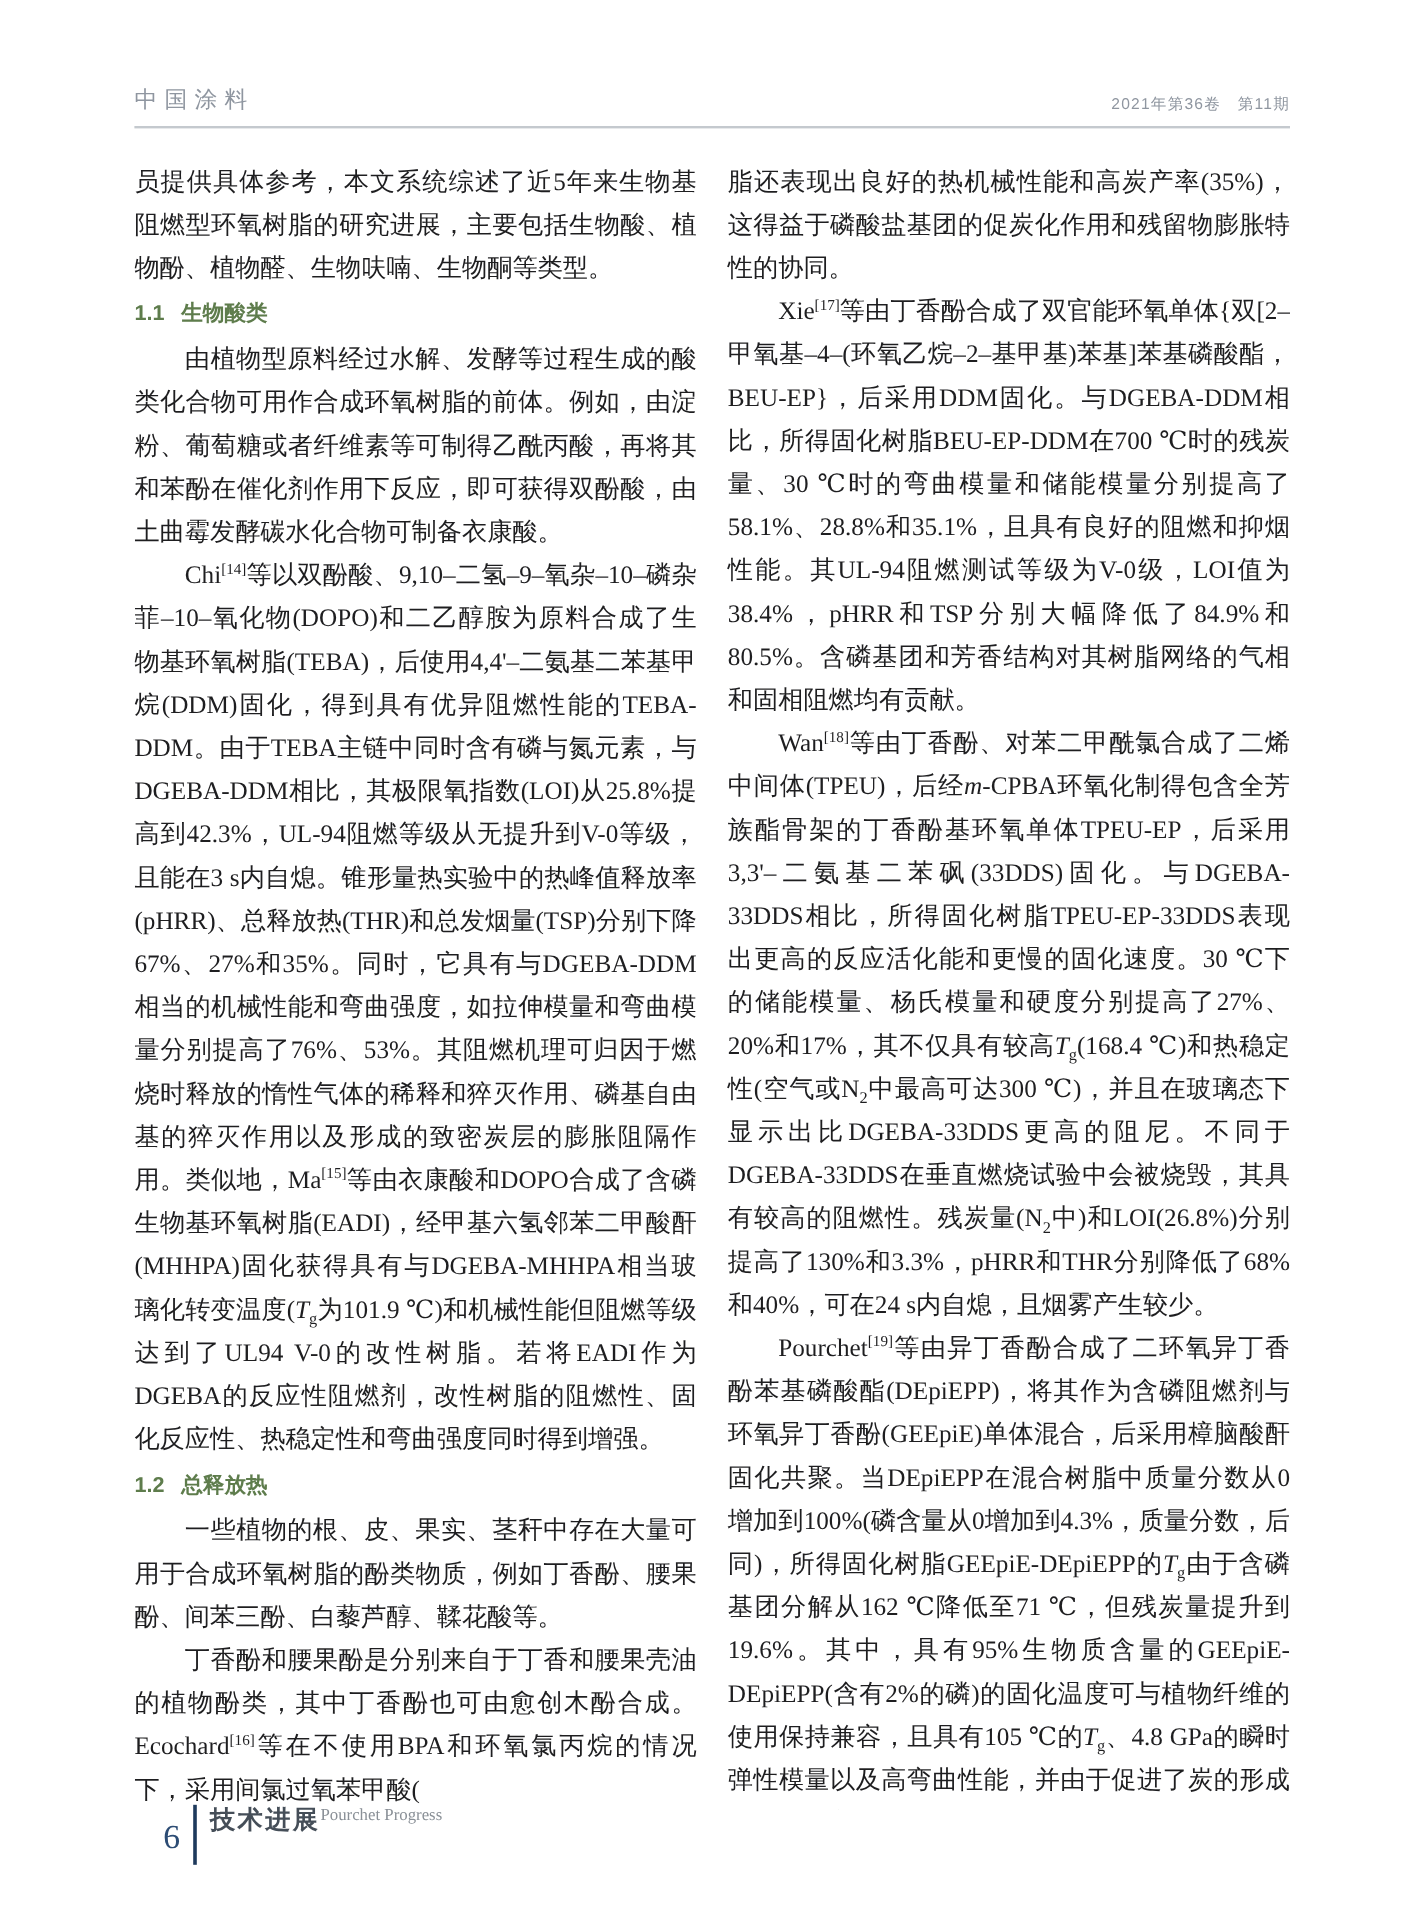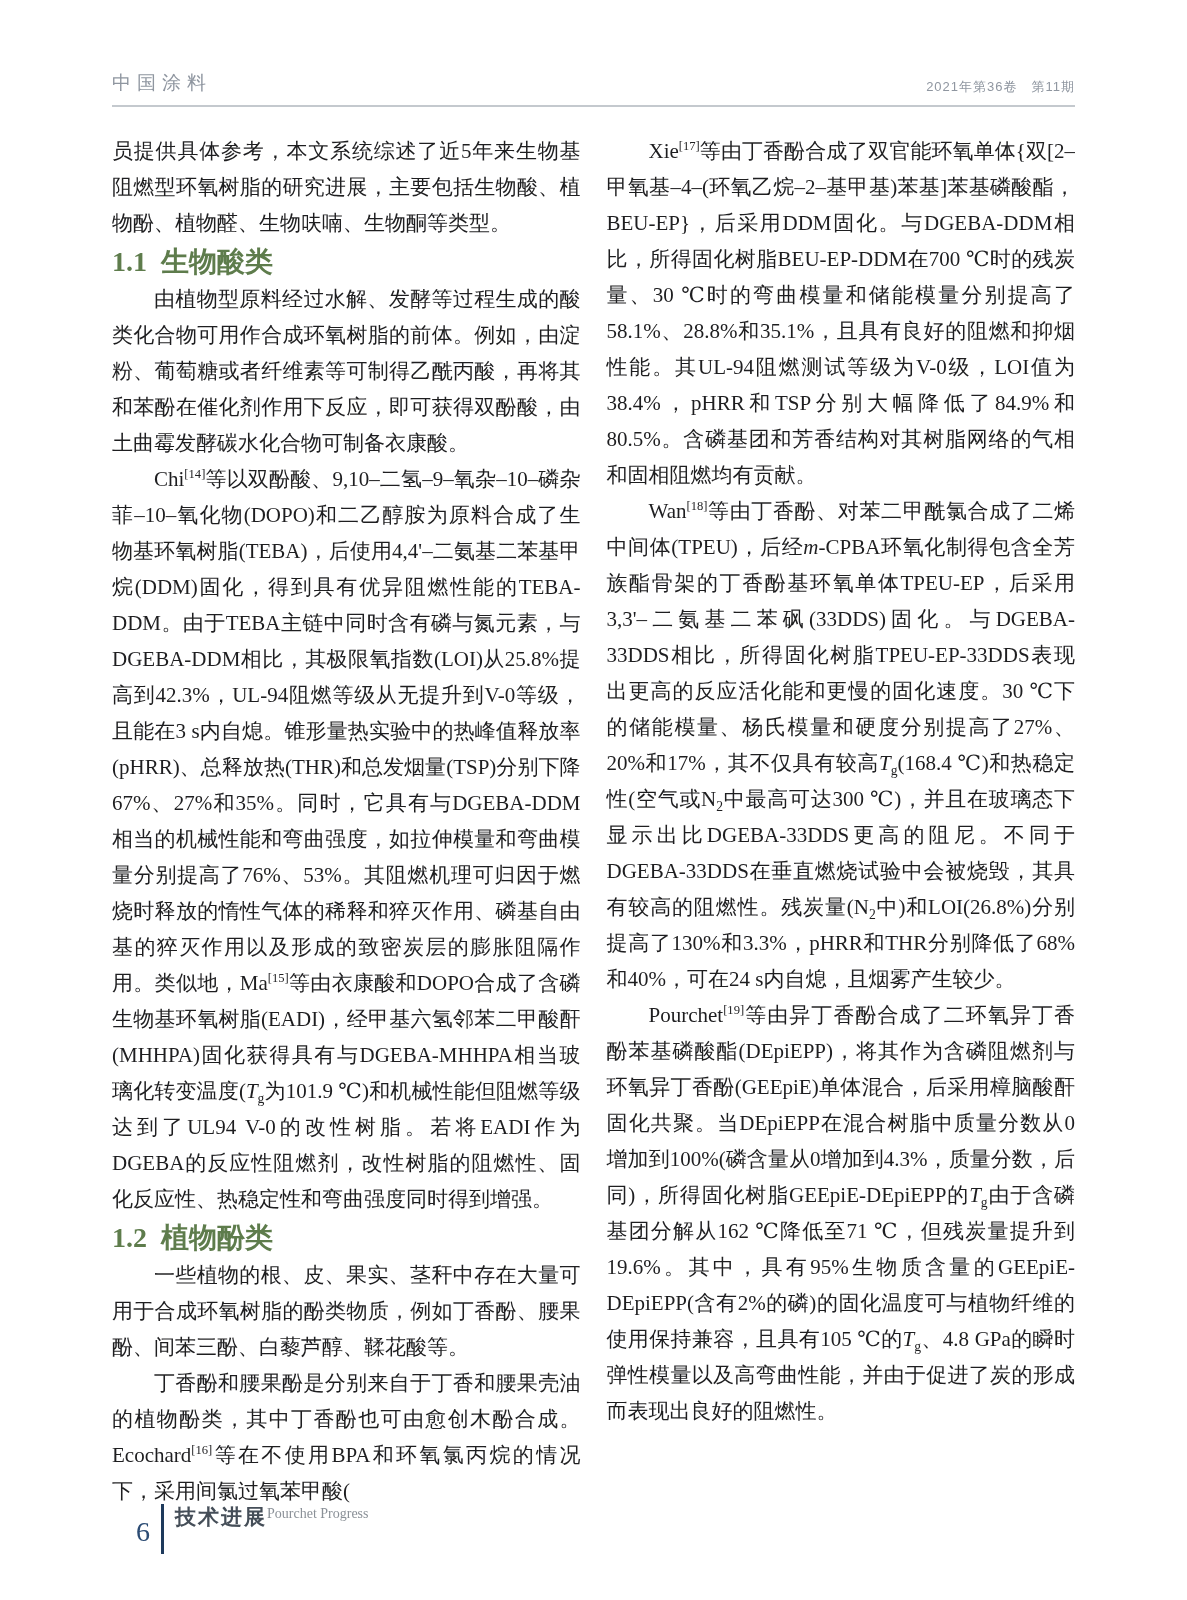--- a/index.html
+++ b/index.html
@@ -26,22 +26,22 @@
     text-indent:2em;
   }
   .para.noindent{text-indent:0;}
   .h1{
     margin:13px 0 6px;font-family:"Liberation Sans","DejaVu Sans",sans-serif;
     font-weight:bold;font-size:27px;line-height:40px;
     color:var(--heading-green,#5e7c4c);
   }
   .h1 .hnum{margin-right:24px;font-weight:bold;}
   .h2{
-    margin:3px 0 2px;font-family:Liberation Serif, serif;
-    font-weight:bold;font-size:28px;line-height:35px;
+    margin:3px 0 2px;font-family:Liberation Sans, sans-serif;
+    font-weight:bold;font-size:18px;line-height:35px;
     color:var(--heading-green,#5e7c4c);
   }
   .h2 .hnum2{margin-right:14px;font-weight:bold;}
   .sup{vertical-align:super;font-size:0.6em;line-height:0;}
   .sub{vertical-align:sub;font-size:0.65em;line-height:0;}
   .it{font-style:italic;}
   .footer{
     position:absolute;left:136px;bottom:46px;
     display:flex;align-items:stretch;height:50px;
   }
@@ -79,28 +79,29 @@
 
 
       <h3 class="h2">
         <span class="hnum2">1.1</span><span>生物酸类</span>
       </h3>
 
       <p class="para"><span>由植物型原料经过水解、发酵等过程生成的酸类化合物可用作合成环氧树脂的前体。例如，由淀粉、葡萄糖或者纤维素等可制得乙酰丙酸，再将其和苯酚在催化剂作用下反应，即可获得双酚酸，由土曲霉发酵碳水化合物可制备衣康酸。</span></p>
       <p class="para"><span>Chi</span><span class="sup">[14]</span><span>等以双酚酸、9,10–二氢–9–氧杂–10–磷杂菲–10–氧化物(DOPO)和二乙醇胺为原料合成了生物基环氧树脂(TEBA)，后使用4,4'–二氨基二苯基甲烷(DDM)固化，得到具有优异阻燃性能的TEBA-DDM。由于TEBA主链中同时含有磷与氮元素，与DGEBA-DDM相比，其极限氧指数(LOI)从25.8%提高到42.3%，UL-94阻燃等级从无提升到V-0等级，且能在3 s内自熄。锥形量热实验中的热峰值释放率(pHRR)、总释放热(THR)和总发烟量(TSP)分别下降67%、27%和35%。同时，它具有与DGEBA-DDM相当的机械性能和弯曲强度，如拉伸模量和弯曲模量分别提高了76%、53%。其阻燃机理可归因于燃烧时释放的惰性气体的稀释和猝灭作用、磷基自由基的猝灭作用以及形成的致密炭层的膨胀阻隔作用。类似地，Ma</span><span class="sup">[15]</span><span>等由衣康酸和DOPO合成了含磷生物基环氧树脂(EADI)，经甲基六氢邻苯二甲酸酐(MHHPA)固化获得具有与DGEBA-MHHPA相当玻璃化转变温度(</span><span class="it">T</span><span class="sub">g</span><span>为101.9 ℃)和机械性能但阻燃等级达到了UL94 V-0的改性树脂。若将EADI作为DGEBA的反应性阻燃剂，改性树脂的阻燃性、固化反应性、热稳定性和弯曲强度同时得到增强。</span></p>
 
       <h3 class="h2">
-        <span class="hnum2">1.2</span><span>植物酚类</span>
+        <span class="hnum2">1.2</span><span>总释放热</span>
       </h3>
 
       <p class="para"><span>一些植物的根、皮、果实、茎秆中存在大量可用于合成环氧树脂的酚类物质，例如丁香酚、腰果酚、间苯三酚、白藜芦醇、鞣花酸等。</span></p>
       <p class="para"><span>丁香酚和腰果酚是分别来自于丁香和腰果壳油的植物酚类，其中丁香酚也可由愈创木酚合成。Ecochard</span><span class="sup">[16]</span><span>等在不使用BPA和环氧氯丙烷的情况下，采用间氯过氧苯甲酸(</span></p>
     </div>
 
     <div class="col">
+      <p class="para noindent"><span>脂还表现出良好的热机械性能和高炭产率(35%)，这得益于磷酸盐基团的促炭化作用和残留物膨胀特性的协同。</span></p>
       <p class="para"><span>Xie</span><span class="sup">[17]</span><span>等由丁香酚合成了双官能环氧单体{双[2–甲氧基–4–(环氧乙烷–2–基甲基)苯基]苯基磷酸酯，BEU-EP}，后采用DDM固化。与DGEBA-DDM相比，所得固化树脂BEU-EP-DDM在700 ℃时的残炭量、30 ℃时的弯曲模量和储能模量分别提高了58.1%、28.8%和35.1%，且具有良好的阻燃和抑烟性能。其UL-94阻燃测试等级为V-0级，LOI值为38.4%，pHRR和TSP分别大幅降低了84.9%和80.5%。含磷基团和芳香结构对其树脂网络的气相和固相阻燃均有贡献。</span></p>
       <p class="para"><span>Wan</span><span class="sup">[18]</span><span>等由丁香酚、对苯二甲酰氯合成了二烯中间体(TPEU)，后经</span><span class="it">m</span><span>-CPBA环氧化制得包含全芳族酯骨架的丁香酚基环氧单体TPEU-EP，后采用3,3'–二氨基二苯砜(33DDS)固化。与DGEBA-33DDS相比，所得固化树脂TPEU-EP-33DDS表现出更高的反应活化能和更慢的固化速度。30 ℃下的储能模量、杨氏模量和硬度分别提高了27%、20%和17%，其不仅具有较高</span><span class="it">T</span><span class="sub">g</span><span>(168.4 ℃)和热稳定性(空气或N</span><span class="sub">2</span><span>中最高可达300 ℃)，并且在玻璃态下显示出比DGEBA-33DDS更高的阻尼。不同于DGEBA-33DDS在垂直燃烧试验中会被烧毁，其具有较高的阻燃性。残炭量(N</span><span class="sub">2</span><span>中)和LOI(26.8%)分别提高了130%和3.3%，pHRR和THR分别降低了68%和40%，可在24 s内自熄，且烟雾产生较少。</span></p>
       <p class="para"><span>Pourchet</span><span class="sup">[19]</span><span>等由异丁香酚合成了二环氧异丁香酚苯基磷酸酯(DEpiEPP)，将其作为含磷阻燃剂与环氧异丁香酚(GEEpiE)单体混合，后采用樟脑酸酐固化共聚。当DEpiEPP在混合树脂中质量分数从0增加到100%(磷含量从0增加到4.3%，质量分数，后同)，所得固化树脂GEEpiE-DEpiEPP的</span><span class="it">T</span><span class="sub">g</span><span>由于含磷基团分解从162 ℃降低至71 ℃，但残炭量提升到19.6%。其中，具有95%生物质含量的GEEpiE-DEpiEPP(含有2%的磷)的固化温度可与植物纤维的使用保持兼容，且具有105 ℃的</span><span class="it">T</span><span class="sub">g</span><span>、4.8 GPa的瞬时弹性模量以及高弯曲性能，并由于促进了炭的形成而表现出良好的阻燃性。</span></p>
 
     </div>
 
   </div>
 
   <div class="footer">
     <span class="pagenum">6</span>

